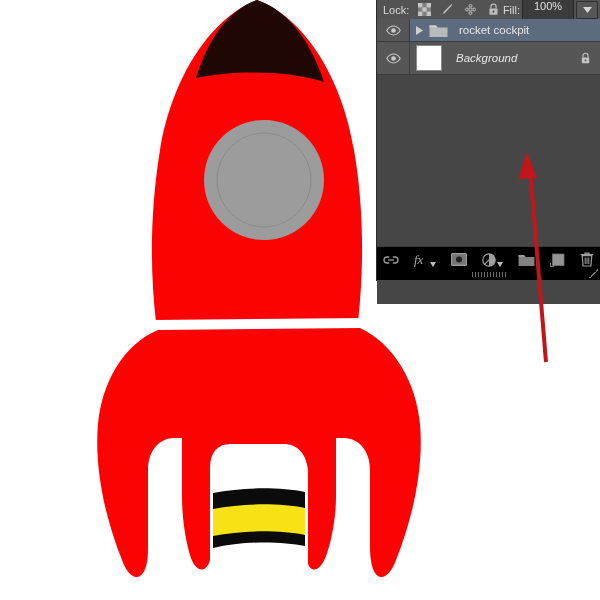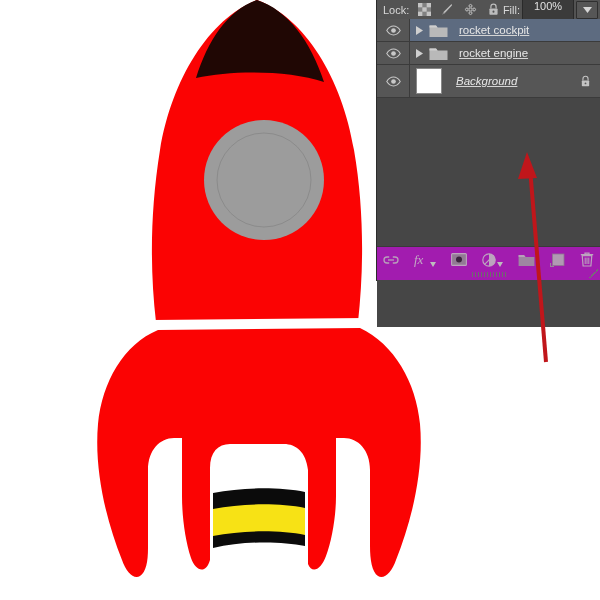--- a/index.html
+++ b/index.html
@@ -62,21 +62,20 @@
   #layer-list{
     position:absolute;left:0;top:19px;right:0;height:229px;
     background:#464646;
   }
   .layer-row{
     height:23px;
     display:flex;align-items:center;
     border-bottom:1px solid #3b3b3b;
     box-sizing:border-box;
     background:#565656;
-    text-decoration:underline;
   }
   .layer-row.selected{background:#5d6b80;}
   .eye-cell{
     width:33px;height:100%;
     display:flex;align-items:center;justify-content:center;
     border-right:1px solid #3b3b3b;
     background:#565656;
     box-sizing:border-box;
   }
   .layer-row.selected .eye-cell{background:#565656;}
@@ -96,21 +95,21 @@
     border:1px solid #888;margin-left:3px;box-sizing:border-box;
   }
   .lock-badge{
     margin-left:auto;margin-right:9px;display:flex;align-items:center;
   }
   .empty-area{background:#464646;height:100%;}
 
   
   #panel-toolbar{
     position:absolute;left:0;bottom:0;right:0;height:33px;
-    background:#a21caf;
+    background:#000000;
     border-top:1px solid #3a3a3a;
   }
   #panel-toolbar .tools{
     display:flex;align-items:center;justify-content:center;
     gap:15px;height:23px;padding-top:1px;
   }
   .tb-ico{display:block;opacity:.82;}
   .grip{
     position:absolute;left:50%;transform:translateX(-50%);
     bottom:3px;width:34px;height:5px;
@@ -253,41 +252,20 @@
         <svg class="folder-ico" viewBox="0 0 19 15">
           <path d="M0.5,2.5 L7,2.5 L8.6,4.4 L18.5,4.4 L18.5,14 L0.5,14 Z" fill="#b9b9b9"></path>
           <path d="M0.5,2.5 L7,2.5 L8.6,4.4 L0.5,4.4 Z" fill="#cfcfcf"></path>
         </svg>
       </span>
       <span class="layer-name">rocket cockpit</span>
     </div>
 
 
 
-    <div class="layer-row">
-      <span class="eye-cell">
-        <svg class="eye-ico" viewBox="0 0 16 11">
-          <path d="M8,0.8 C12.2,0.8 15.2,5.5 15.2,5.5 C15.2,5.5 12.2,10.2 8,10.2
-                   C3.8,10.2 0.8,5.5 0.8,5.5 C0.8,5.5 3.8,0.8 8,0.8 Z" fill="none" stroke="#c9c9c9" stroke-width="1.1"></path>
-          <circle cx="8" cy="5.5" r="2.5" fill="#c9c9c9"></circle>
-        </svg>
-      </span>
-      <span class="twisty">
-        <svg width="7" height="9" viewBox="0 0 7 9">
-            <path d="M0,0 L7,4.5 L0,9 Z" fill="#cfcfcf"></path>
-          </svg>
-      </span>
-      <span>
-        <svg class="folder-ico" viewBox="0 0 19 15">
-          <path d="M0.5,2.5 L7,2.5 L8.6,4.4 L18.5,4.4 L18.5,14 L0.5,14 Z" fill="#b9b9b9"></path>
-          <path d="M0.5,2.5 L7,2.5 L8.6,4.4 L0.5,4.4 Z" fill="#cfcfcf"></path>
-        </svg>
-      </span>
-      <span class="layer-name">rocket engine</span>
-    </div>
 
     <div class="layer-row" style="height:33px;">
       <span class="eye-cell">
         <svg class="eye-ico" viewBox="0 0 16 11">
           <path d="M8,0.8 C12.2,0.8 15.2,5.5 15.2,5.5 C15.2,5.5 12.2,10.2 8,10.2
                    C3.8,10.2 0.8,5.5 0.8,5.5 C0.8,5.5 3.8,0.8 8,0.8 Z" fill="none" stroke="#c9c9c9" stroke-width="1.1"></path>
           <circle cx="8" cy="5.5" r="2.5" fill="#c9c9c9"></circle>
         </svg>
       </span>
       <span class="thumb" style="width:26px;height:26px;margin-left:6px;"></span>

